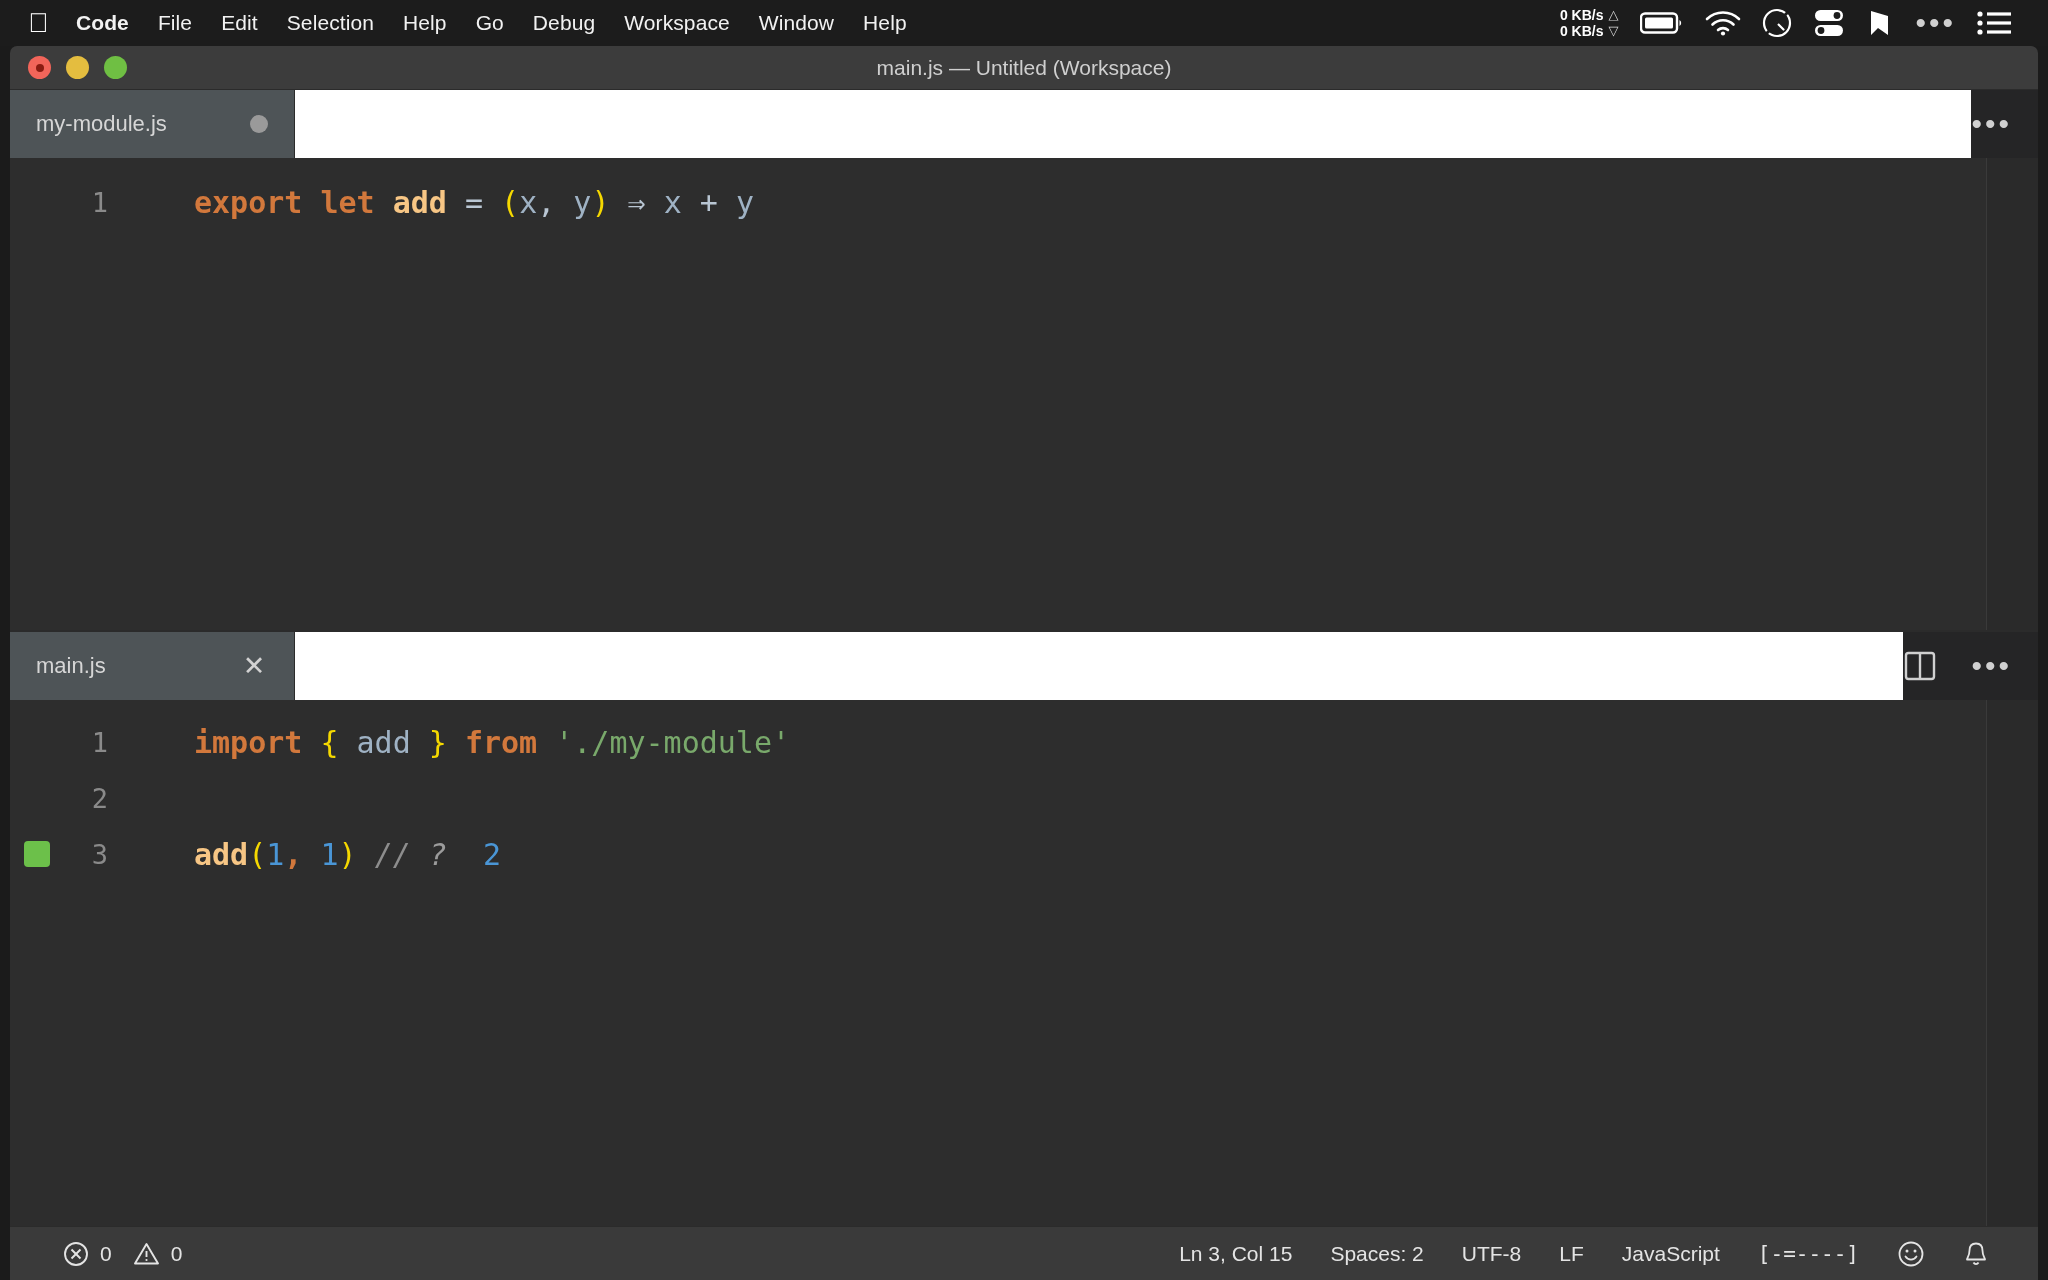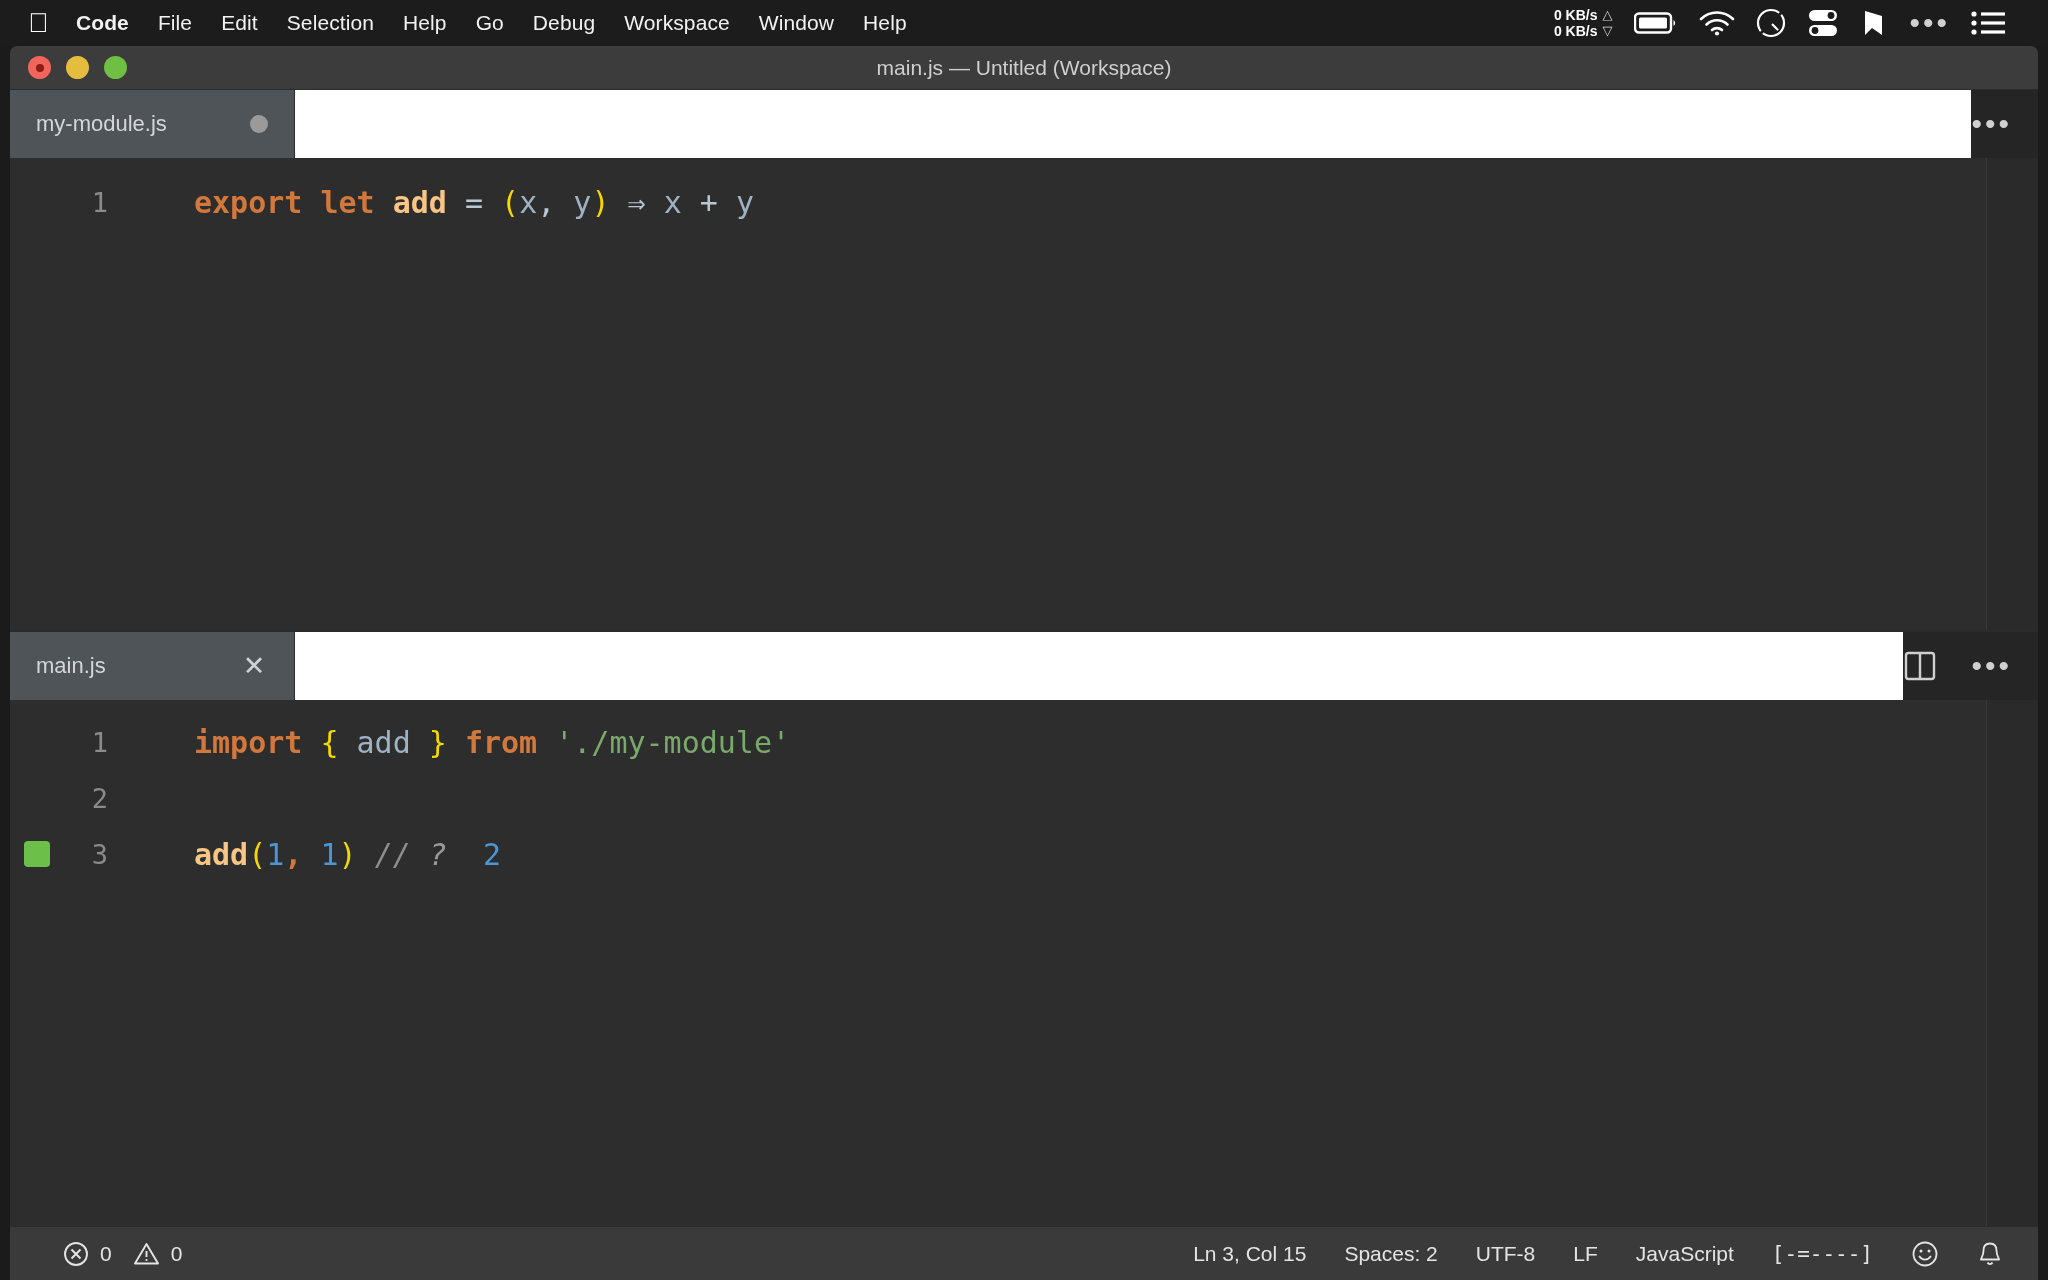--- a/index.html
+++ b/index.html
@@ -23,21 +23,21 @@
     width:24px; height:28px; margin-right:26px;
     display:flex; align-items:center; justify-content:center;
     font-size:27px; line-height:1; color:#fff;
   }
   .menu-item{
     font-size:21px; color:#f2f2f2; margin-right:29px; white-space:nowrap;
     letter-spacing:.1px;
   }
   .menu-item.bold{ font-weight:bold; }
   .menubar-right{
-    margin-left:auto; display:flex; align-items:center; height:100%; padding-right:22px;
+    margin-left:auto; display:flex; align-items:center; height:100%; padding-right:16px;
   }
   .net-speed{
     display:flex; align-items:center; margin-right:22px;
   }
   .net-speed .rates{
     display:flex; flex-direction:column; align-items:flex-end;
     font-size:14px; font-weight:bold; line-height:16px; color:#fff;
   }
   .net-speed .arrows{
     display:flex; flex-direction:column; align-items:center;
@@ -157,21 +157,21 @@
 
   
   .statusbar{
     position:absolute; bottom:0; left:0; width:100%; height:54px;
     background:#3a3a3a;
     display:flex; align-items:center;
     color:#e4e4e4; font-size:21px;
     border-top:1px solid #2b2b2b;
   }
   .sb-left{ display:flex; align-items:center; padding-left:34px; gap:10px; }
-  .sb-right{ margin-left:auto; display:flex; align-items:center; padding-right:16px; gap:0; }
+  .sb-right{ margin-left:auto; display:flex; align-items:center; padding-right:30px; gap:0; }
   .sb-item{ padding:0 19px; display:flex; align-items:center; gap:11px; white-space:nowrap; }
   .sb-icon{ display:flex; align-items:center; justify-content:center; }
   .sb-mono{ font-family:"DejaVu Sans Mono", monospace; font-size:21px; letter-spacing:0px; }
 </style>
 </head>
 <body>
 
 <div class="menubar">
   <div class="menubar-left">
     <div class="apple-logo"></div>

